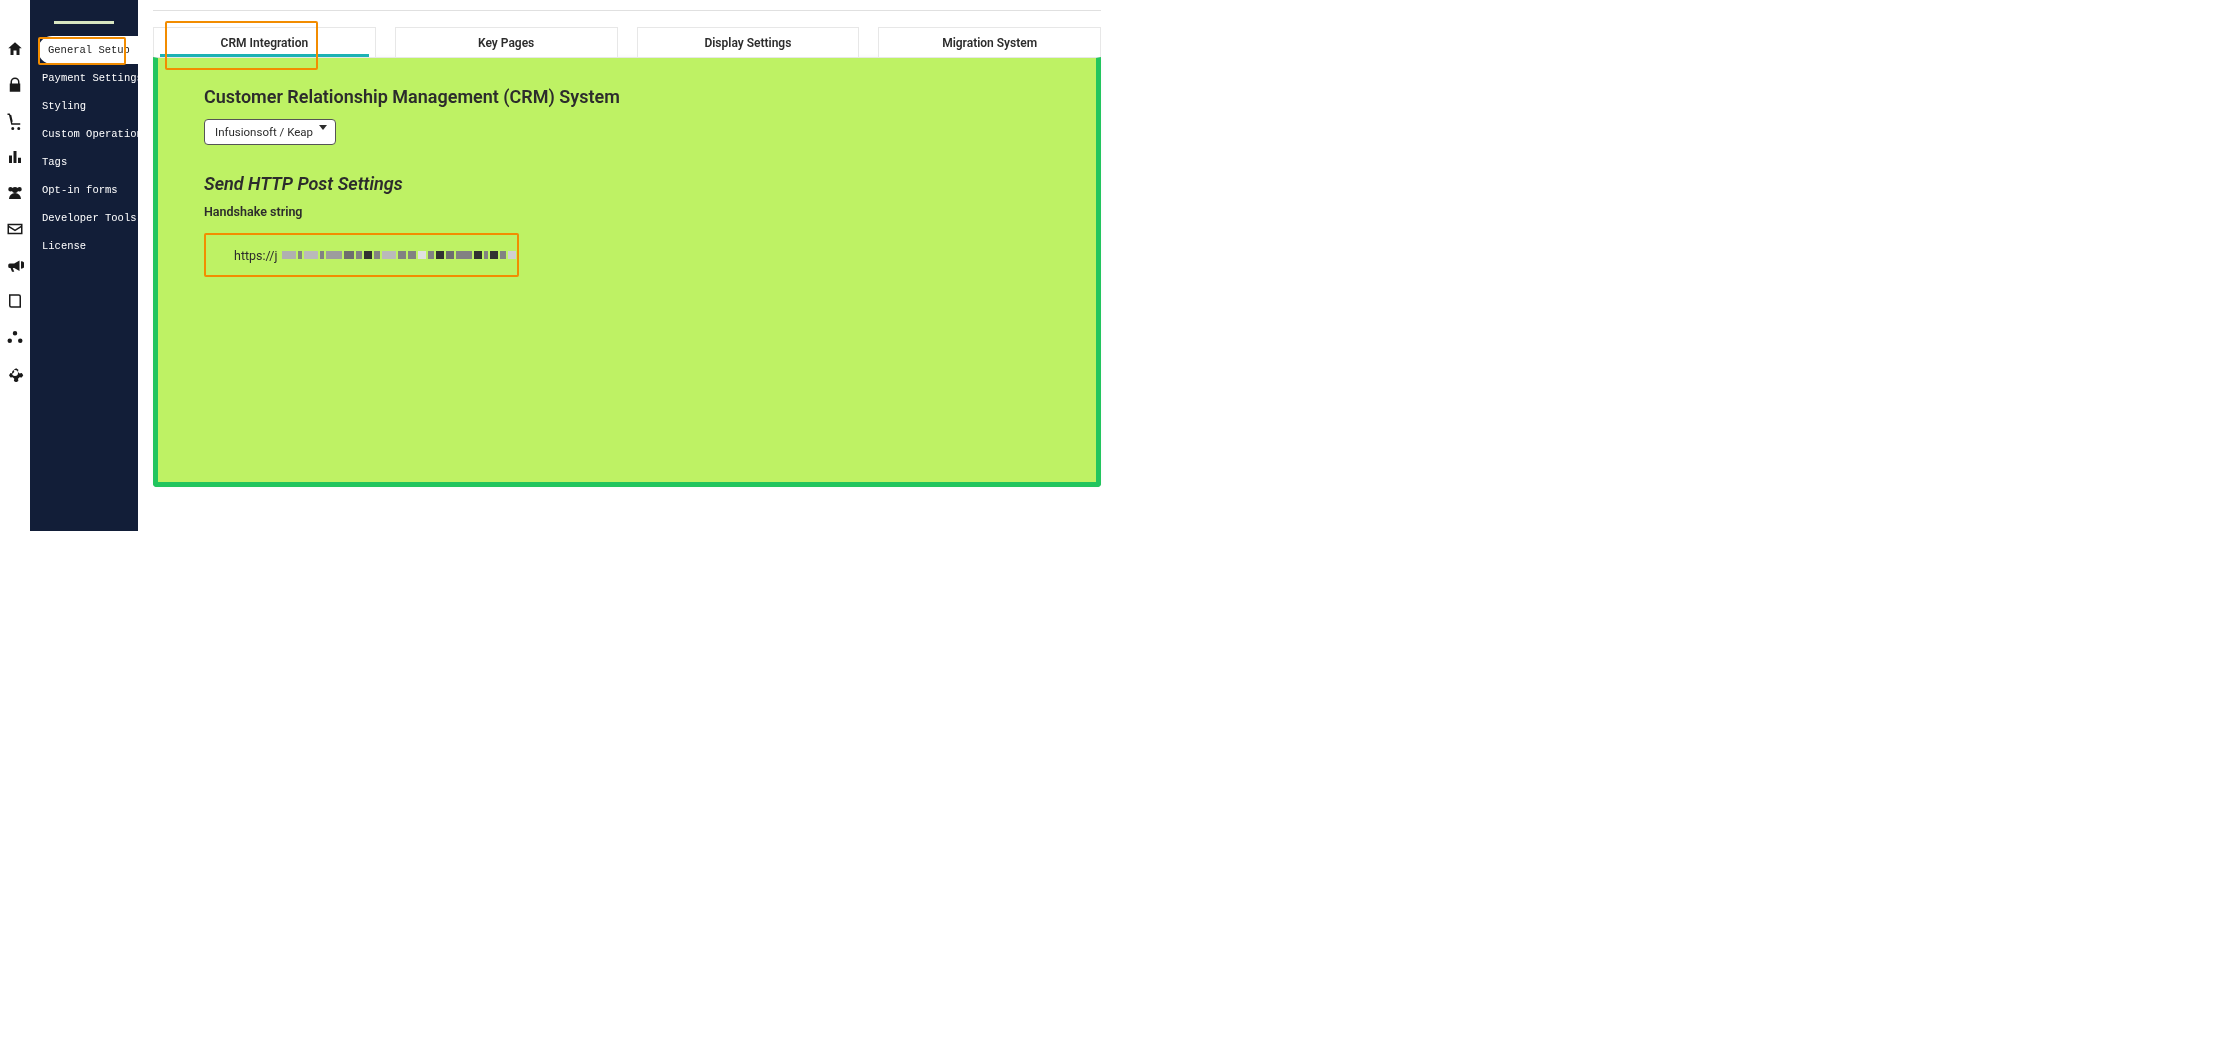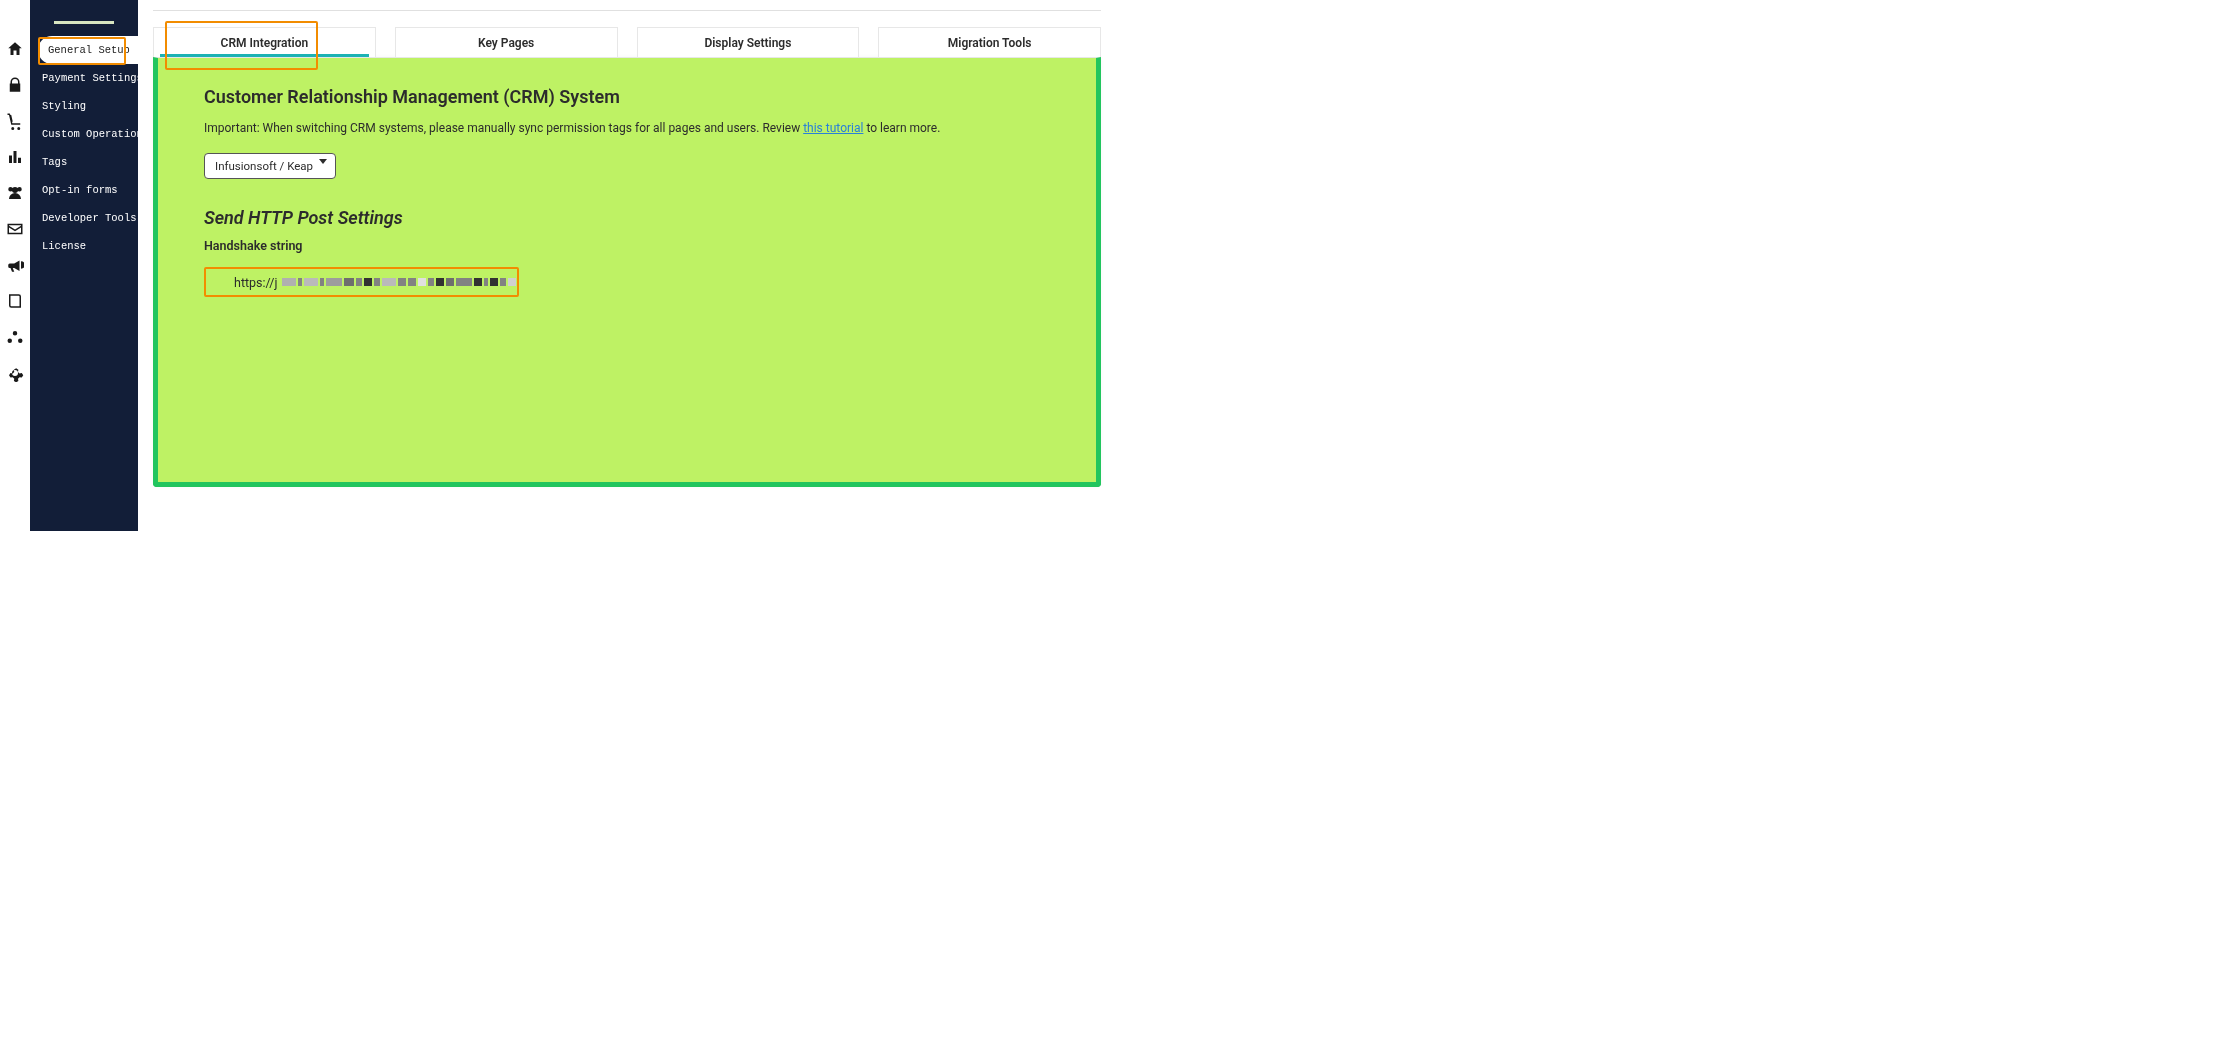--- a/index.html
+++ b/index.html
@@ -206,21 +206,21 @@
   }
 
   .handshake-row {
     display: flex;
     align-items: flex-start;
     gap: 40px;
   }
   .handshake-field {
     position: relative;
     width: 315px;
-    height: 30px;
+    height: 44px;
     display: flex;
     align-items: center;
     padding-left: 28px;
     border: 2px solid #f28c00;
     border-radius: 2px;
     font-size: 12.5px;
     color: #2c2c2c;
     font-family: inherit;
   }
   .handshake-field .prefix { color: #2c2c2c; }
@@ -320,30 +320,27 @@
 
 <div class="highlight-box hl-sidebar-item"></div>
 
 <div class="main">
   <div class="top-divider"></div>
 
   <div class="tabs">
     <div class="tab active">CRM Integration</div>
     <div class="tab">Key Pages</div>
     <div class="tab">Display Settings</div>
-    <div class="tab">Migration Tools</div>
+    <div class="tab">Migration System</div>
   </div>
 
   <div class="panel">
 
     <div class="section-title">Customer Relationship Management (CRM) System</div>
 
-    <p class="body-text">
-      <span>Important: When switching CRM systems, please manually sync permission tags for all pages and users. Review </span><a href="#">this tutorial</a><span> to learn more.</span>
-    </p>
 
     <div class="crm-select">
       <span>Infusionsoft / Keap</span>
       <span class="chevron"></span>
     </div>
 
     <div class="subsection-title">Send HTTP Post Settings</div>
 
 
     <div class="handshake-label">Handshake string</div>

